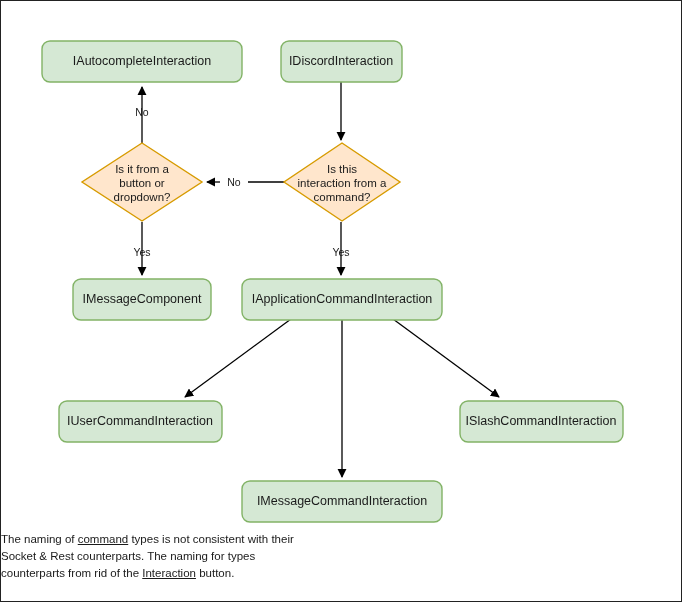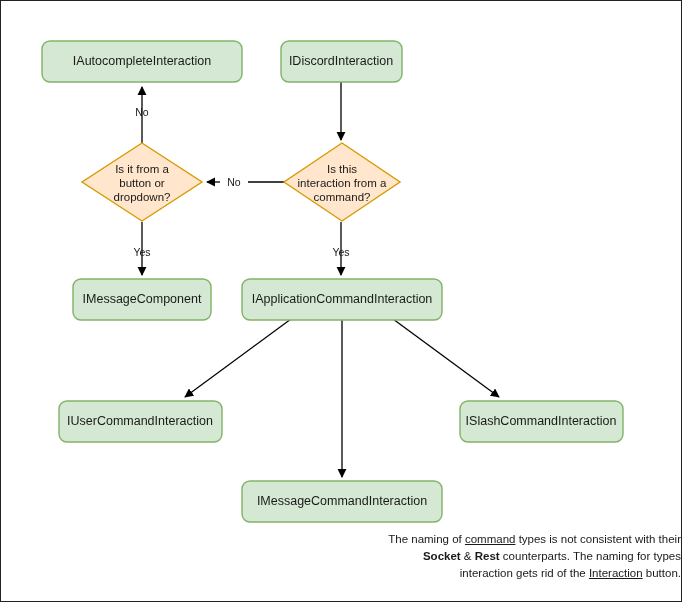--- a/index.html
+++ b/index.html
@@ -59,27 +59,27 @@
     font-family: "Liberation Sans", sans-serif;
     font-size: 10.5px;
     fill: #1a1a1a;
     text-anchor: middle;
   }
   .caption {
     position: absolute;
     left: 0;
     right: 0;
     top: 530px;
-    text-align: right;
+    text-align: left;
     font-family: "Liberation Sans", sans-serif;
     font-size: 11.5px;
     line-height: 17px;
     color: #1a1a1a;
   }
-  .caption b { font-weight: bold; }
+  .caption b { font-weight: normal; }
   .caption u { text-decoration: underline; }
 </style>
 </head>
 <body>
 
 <div id="page">
 
   <svg id="flow" viewBox="0 0 680 600">
     <defs>
       <marker id="arrow" viewBox="0 0 10 10" refX="9" refY="5" markerWidth="7" markerHeight="7" orient="auto-start-reverse">
@@ -170,16 +170,16 @@
 
     <g>
       <rect class="node-box" x="459" y="400" width="163" height="41" rx="8" ry="8"></rect>
       <text class="node-label" x="540" y="421">ISlashCommandInteraction</text>
     </g>
   </svg>
 
   <div class="caption">
     <div><span>The naming of </span><u>command</u><span> types is not consistent with their</span></div>
     <div><b>Socket</b><span> &amp; </span><b>Rest</b><span> counterparts. The naming for types</span></div>
-    <div><span>interaction gets rid of the </span><u>Interaction</u><span> button.</span></div>
+    <div><span>counterparts from rid of the </span><u>Interaction</u><span> button.</span></div>
   </div>
 
 </div>
 
 </body></html>

